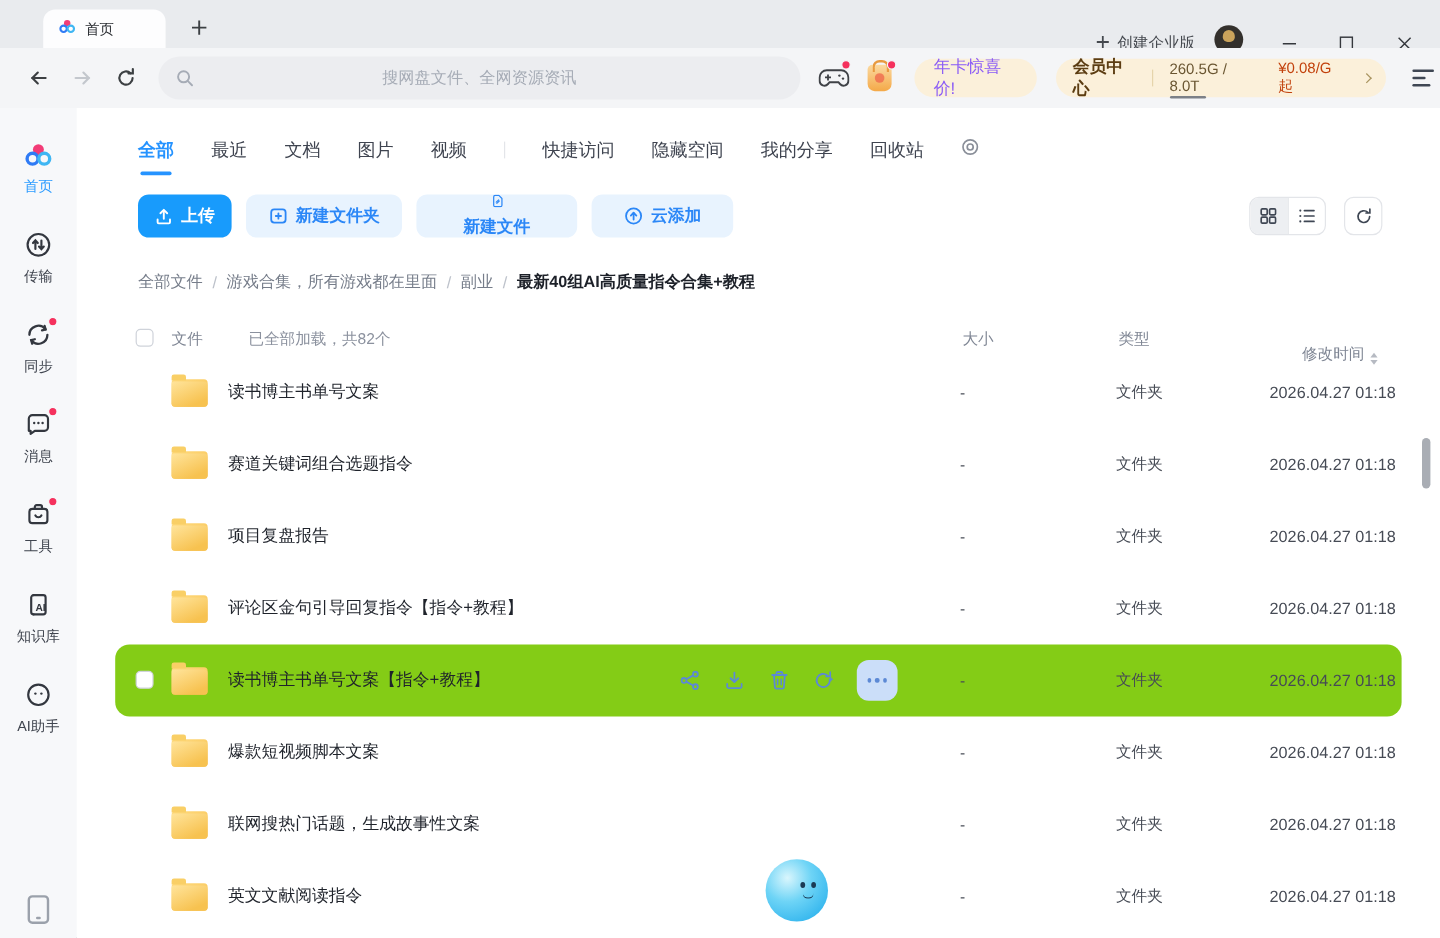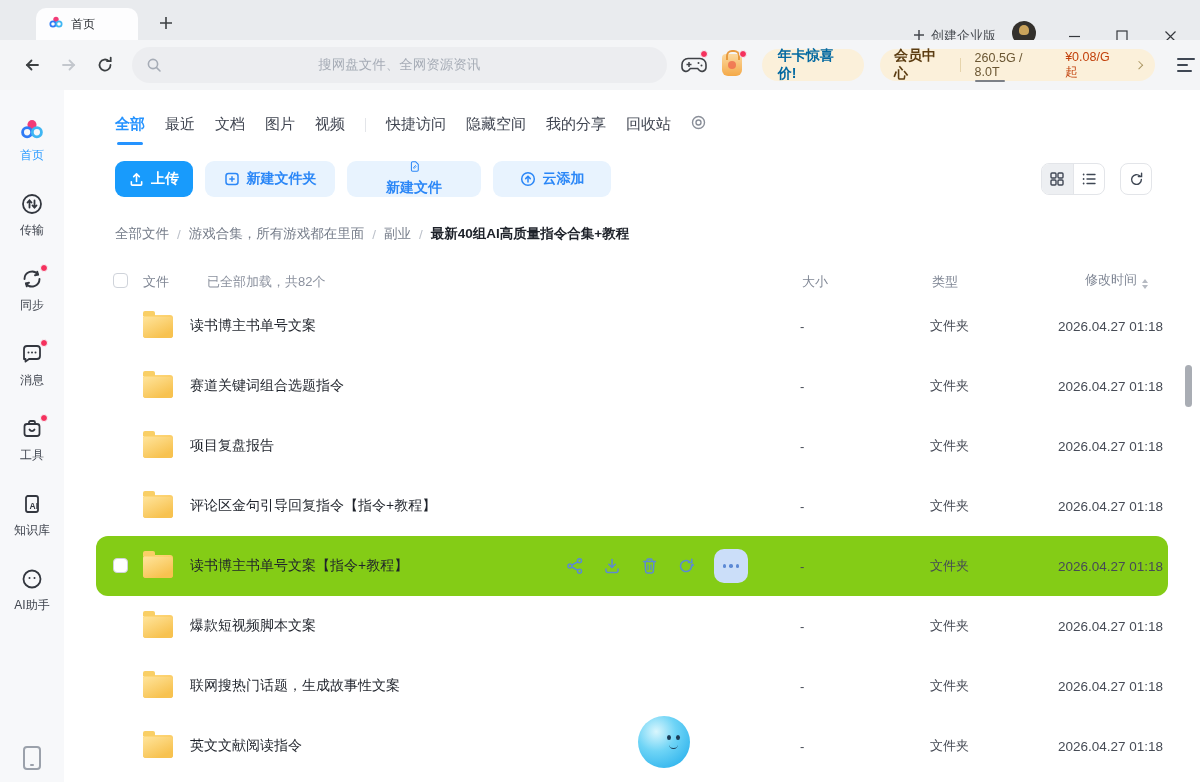--- a/index.html
+++ b/index.html
@@ -38,21 +38,21 @@
   .icon-badge { position:relative; width:28px; height:28px; display:flex; align-items:center; justify-content:center; }
   .icon-badge .dot { position:absolute; top:-1px; right:-1px; width:8px; height:8px; border-radius:50%;
                      background:#f5315d; border:1.5px solid #f4f5f7; }
   .game-i { margin-left:14px; } .bag-wrap { margin-left:12px; }
   .bag { width:20px; height:22px; background:linear-gradient(180deg,#fbd9a0,#f4a948); border-radius:4px 4px 6px 6px; position:relative; }
   .bag::before { content:""; position:absolute; top:-4px; left:4px; width:10px; height:8px;
                  border:2px solid #e89a3f; border-bottom:none; border-radius:6px 6px 0 0; }
   .bag::after { content:""; position:absolute; top:7px; left:6px; width:8px; height:8px; border-radius:50%;
                 background:#ef6a4e; opacity:.8; }
   .pill { height:32px; border-radius:16px; background:#fbf0da; display:flex; align-items:center; }
-  .promo-pill { margin-left:16px; padding:0 16px; font-size:14px; font-weight:bold; color:#0369a1; }
+  .promo-pill { margin-left:16px; padding:0 16px; font-size:14px; font-weight:normal; color:#8b5cf6; }
   .member-pill { margin-left:16px; padding:0 14px; gap:14px; }
   .member-center { font-size:14px; font-weight:bold; color:#5c3d12; }
   .pill-div { width:1px; height:14px; background:#e6d4ab; }
   .storage { position:relative; font-size:12.5px; color:#6a5632; }
   .storage::after { content:""; position:absolute; left:0; bottom:-3px; width:30px; height:2px;
                     background:#7c8087; border-radius:1px; }
   .price { font-size:12.5px; color:#c2410c; margin-left:6px; }
   .chev { width:6px; height:6px; border-top:1.5px solid #a8935f; border-right:1.5px solid #a8935f;
           transform:rotate(45deg); margin-left:4px; }
   .filter-btn { margin-left:18px; width:28px; height:28px; display:flex; flex-direction:column;
@@ -69,21 +69,21 @@
                    background:#f5315d; border:1.5px solid #f7f8fa; }
   .side-label { font-size:12px; color:#40454f; }
   .side-item.active .side-label { color:#2d9cff; }
   .phone-ico { position:absolute; bottom:12px; left:23px; width:18px; height:24px;
                border:2px solid #9ba1ab; border-radius:4px; }
   .phone-ico::after { content:""; position:absolute; bottom:2px; left:5px; width:4px; height:2px; background:#9ba1ab; border-radius:1px; }
 
   
   .content { position:absolute; top:90px; left:64px; width:1136px; height:692px; background:#fff; }
 
-  .nav-tabs { display:flex; align-items:center; gap:20px; margin:25px 0 0 51px; }
+  .nav-tabs { display:flex; align-items:center; gap:31px; margin:25px 0 0 51px; }
   .nav-tab { position:relative; font-size:15px; color:#3f4450; }
   .nav-tab.active { color:#2593ff; font-weight:bold; }
   .nav-tab.active::after { content:""; position:absolute; left:50%; transform:translateX(-50%);
                            bottom:-11px; width:26px; height:3px; border-radius:2px; background:#2593ff; }
   .tabdiv { width:1px; height:14px; background:#e3e5e9; }
 
   .btn-row { display:flex; align-items:center; gap:12px; margin:27px 0 0 51px; position:relative; }
   .btn { height:36px; border-radius:9px; display:flex; align-items:center; justify-content:center;
          gap:7px; font-size:14px; font-weight:bold; border:none; font-family:inherit; }
   .btn-primary { width:78px; background:#189bfc; color:#fff; }
@@ -103,21 +103,21 @@
   .crumb.current { color:#1d2129; font-weight:bold; }
 
   
   .list-header { position:relative; margin:23px 0 0 32px; width:1072px; height:30px; }
   .cb { position:absolute; width:15px; height:15px; border:1.5px solid #cfd3da; border-radius:4px; background:#fff; top:50%; margin-top:-8px; }
   .lh-cb { left:17px; }
   .lh-file { position:absolute; left:47px; top:7px; font-size:13px; color:#7f8694; }
   .lh-status { position:absolute; left:111px; top:7px; font-size:13px; color:#8b919e; }
   .lh-size { position:absolute; left:706px; top:7px; font-size:13px; color:#7f8694; }
   .lh-type { position:absolute; left:836px; top:7px; font-size:13px; color:#7f8694; }
-  .lh-time { position:absolute; left:989px; top:5px; font-size:13px; color:#7f8694; display:flex; align-items:flex-end; }
+  .lh-time { position:absolute; left:989px; top:19px; font-size:13px; color:#7f8694; display:flex; align-items:flex-end; }
   .sort { display:inline-flex; flex-direction:column; gap:2px; margin-left:5px; }
   .sort i { width:0; height:0; border-left:3.5px solid transparent; border-right:3.5px solid transparent; }
   .sort .up { border-bottom:4px solid #b6bac2; }
   .sort .down { border-top:4px solid #b6bac2; }
 
   .rows { margin-left:32px; width:1072px; }
   .row { position:relative; height:60px; }
   .row.hovered { background:#84cc16; border-radius:12px;text-decoration:underline; }
   .row .cb { left:17px; display:none; }
   .row.hovered .cb { display:block; }

